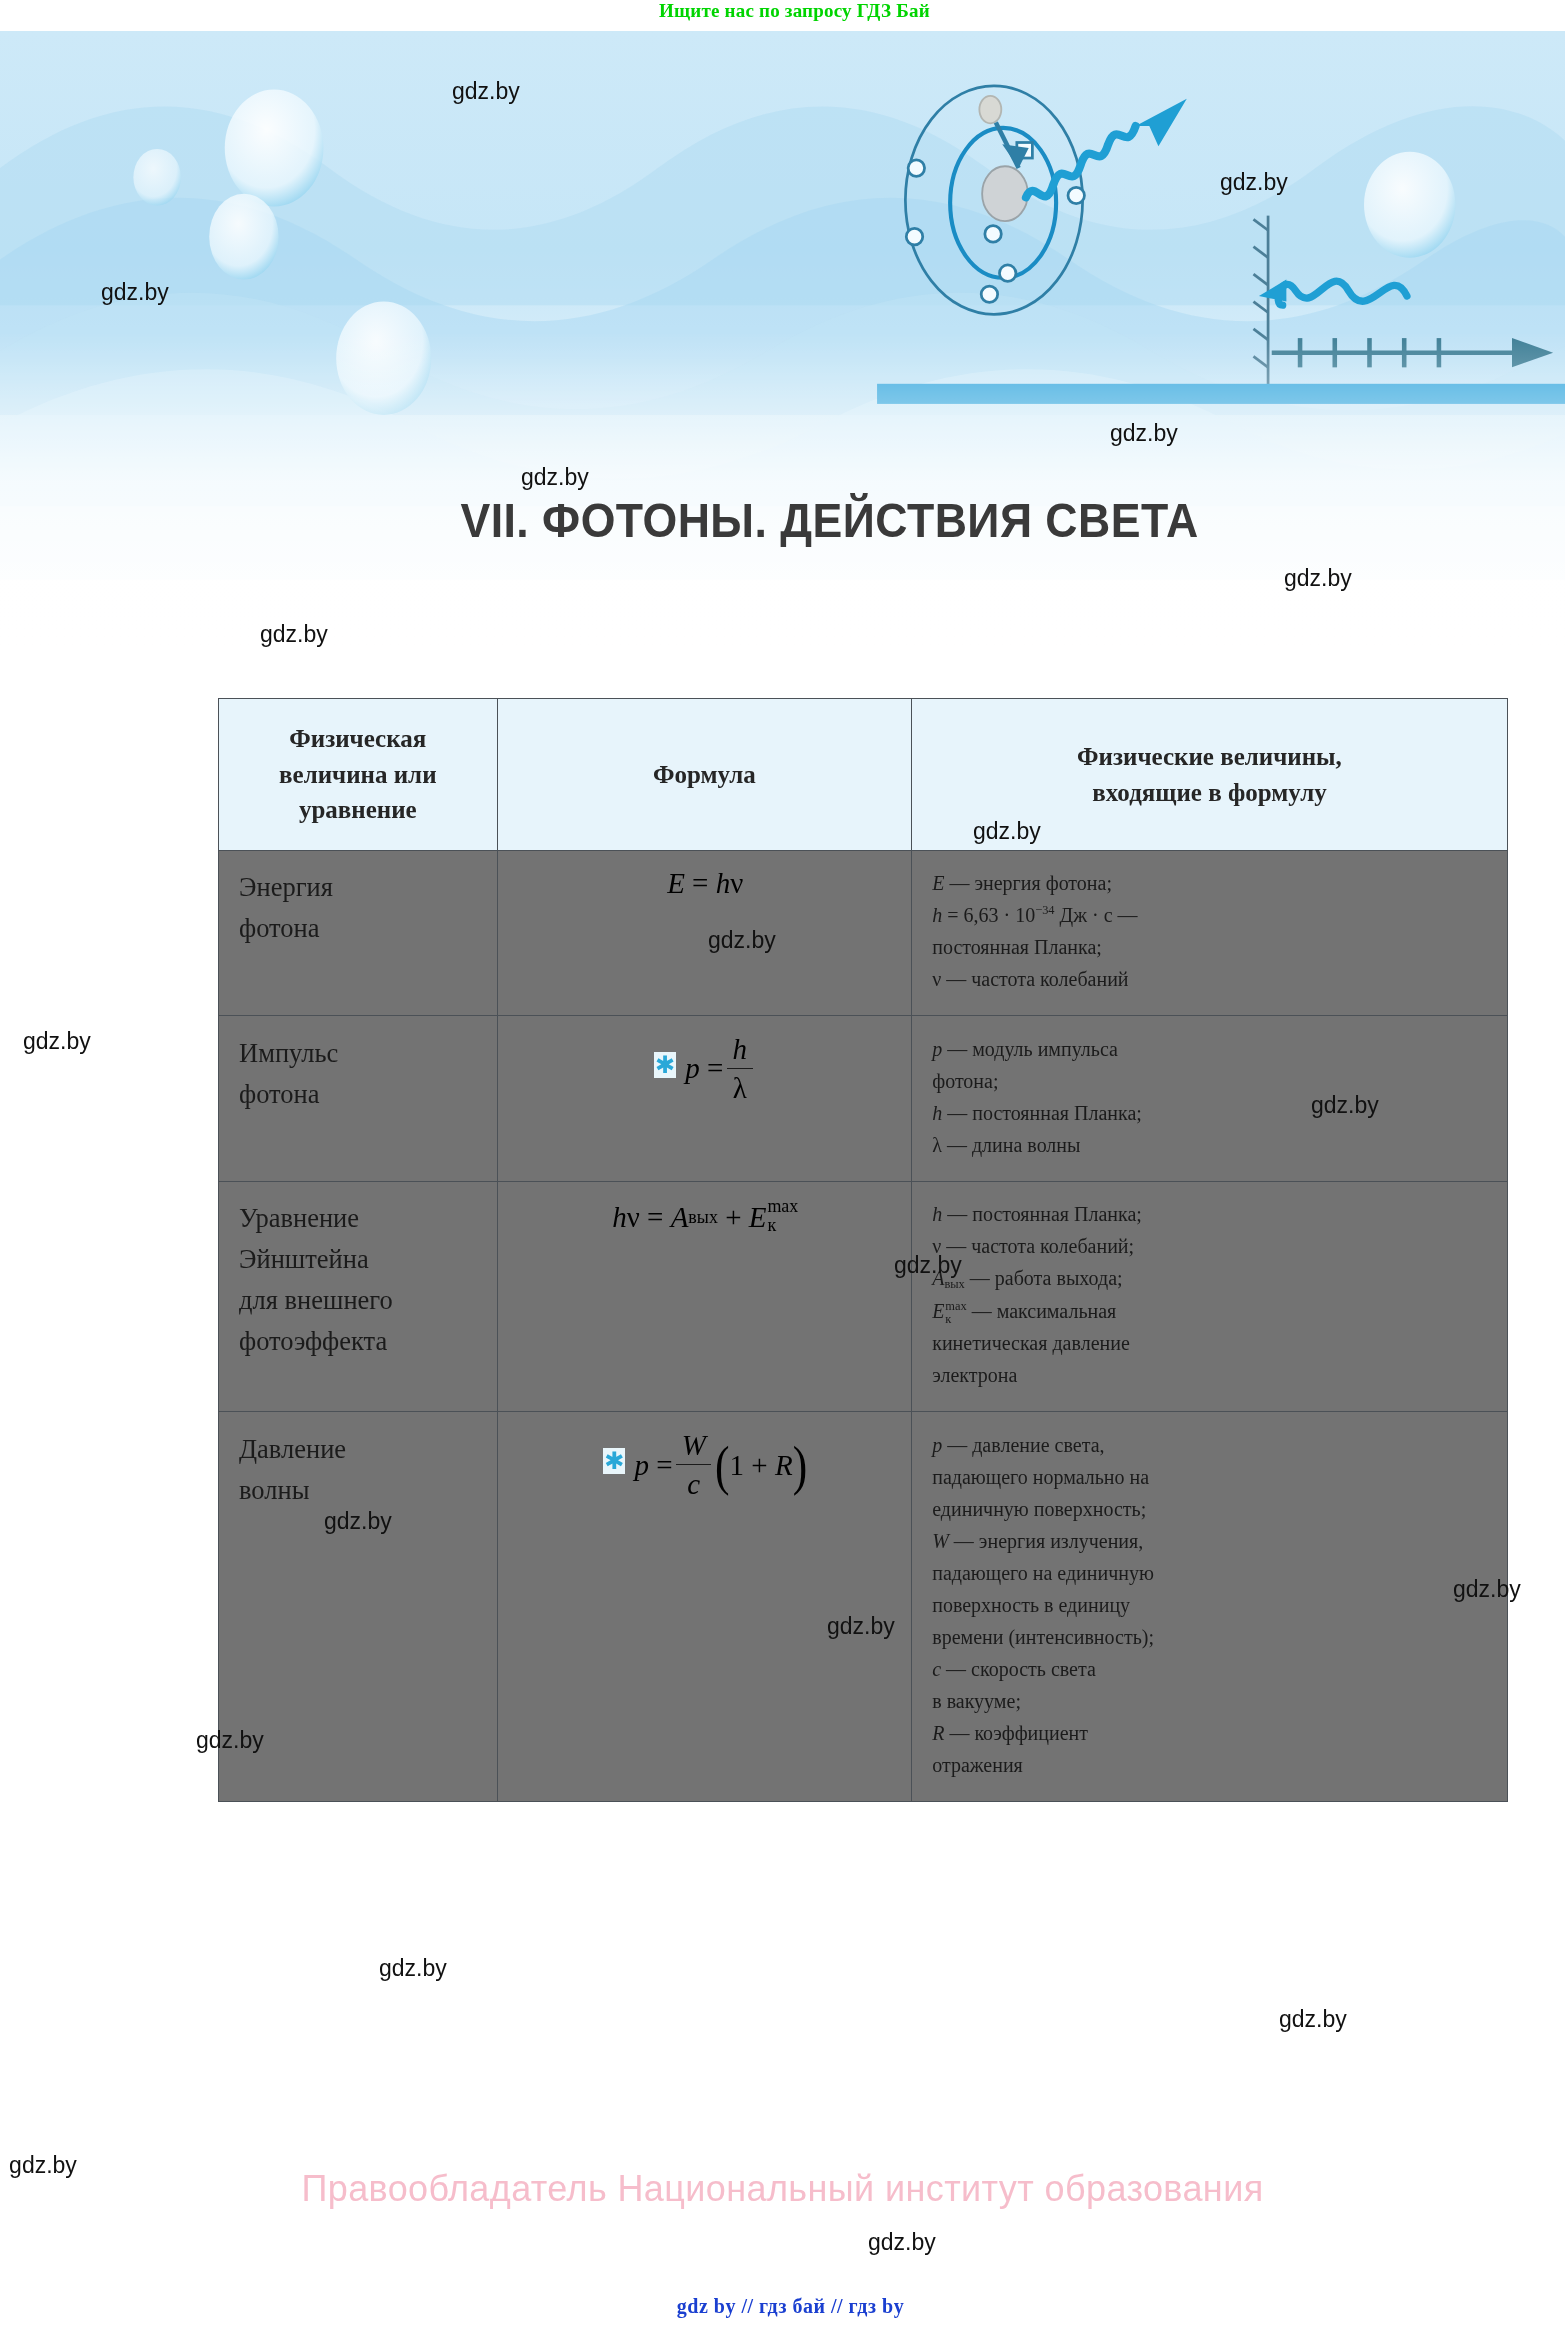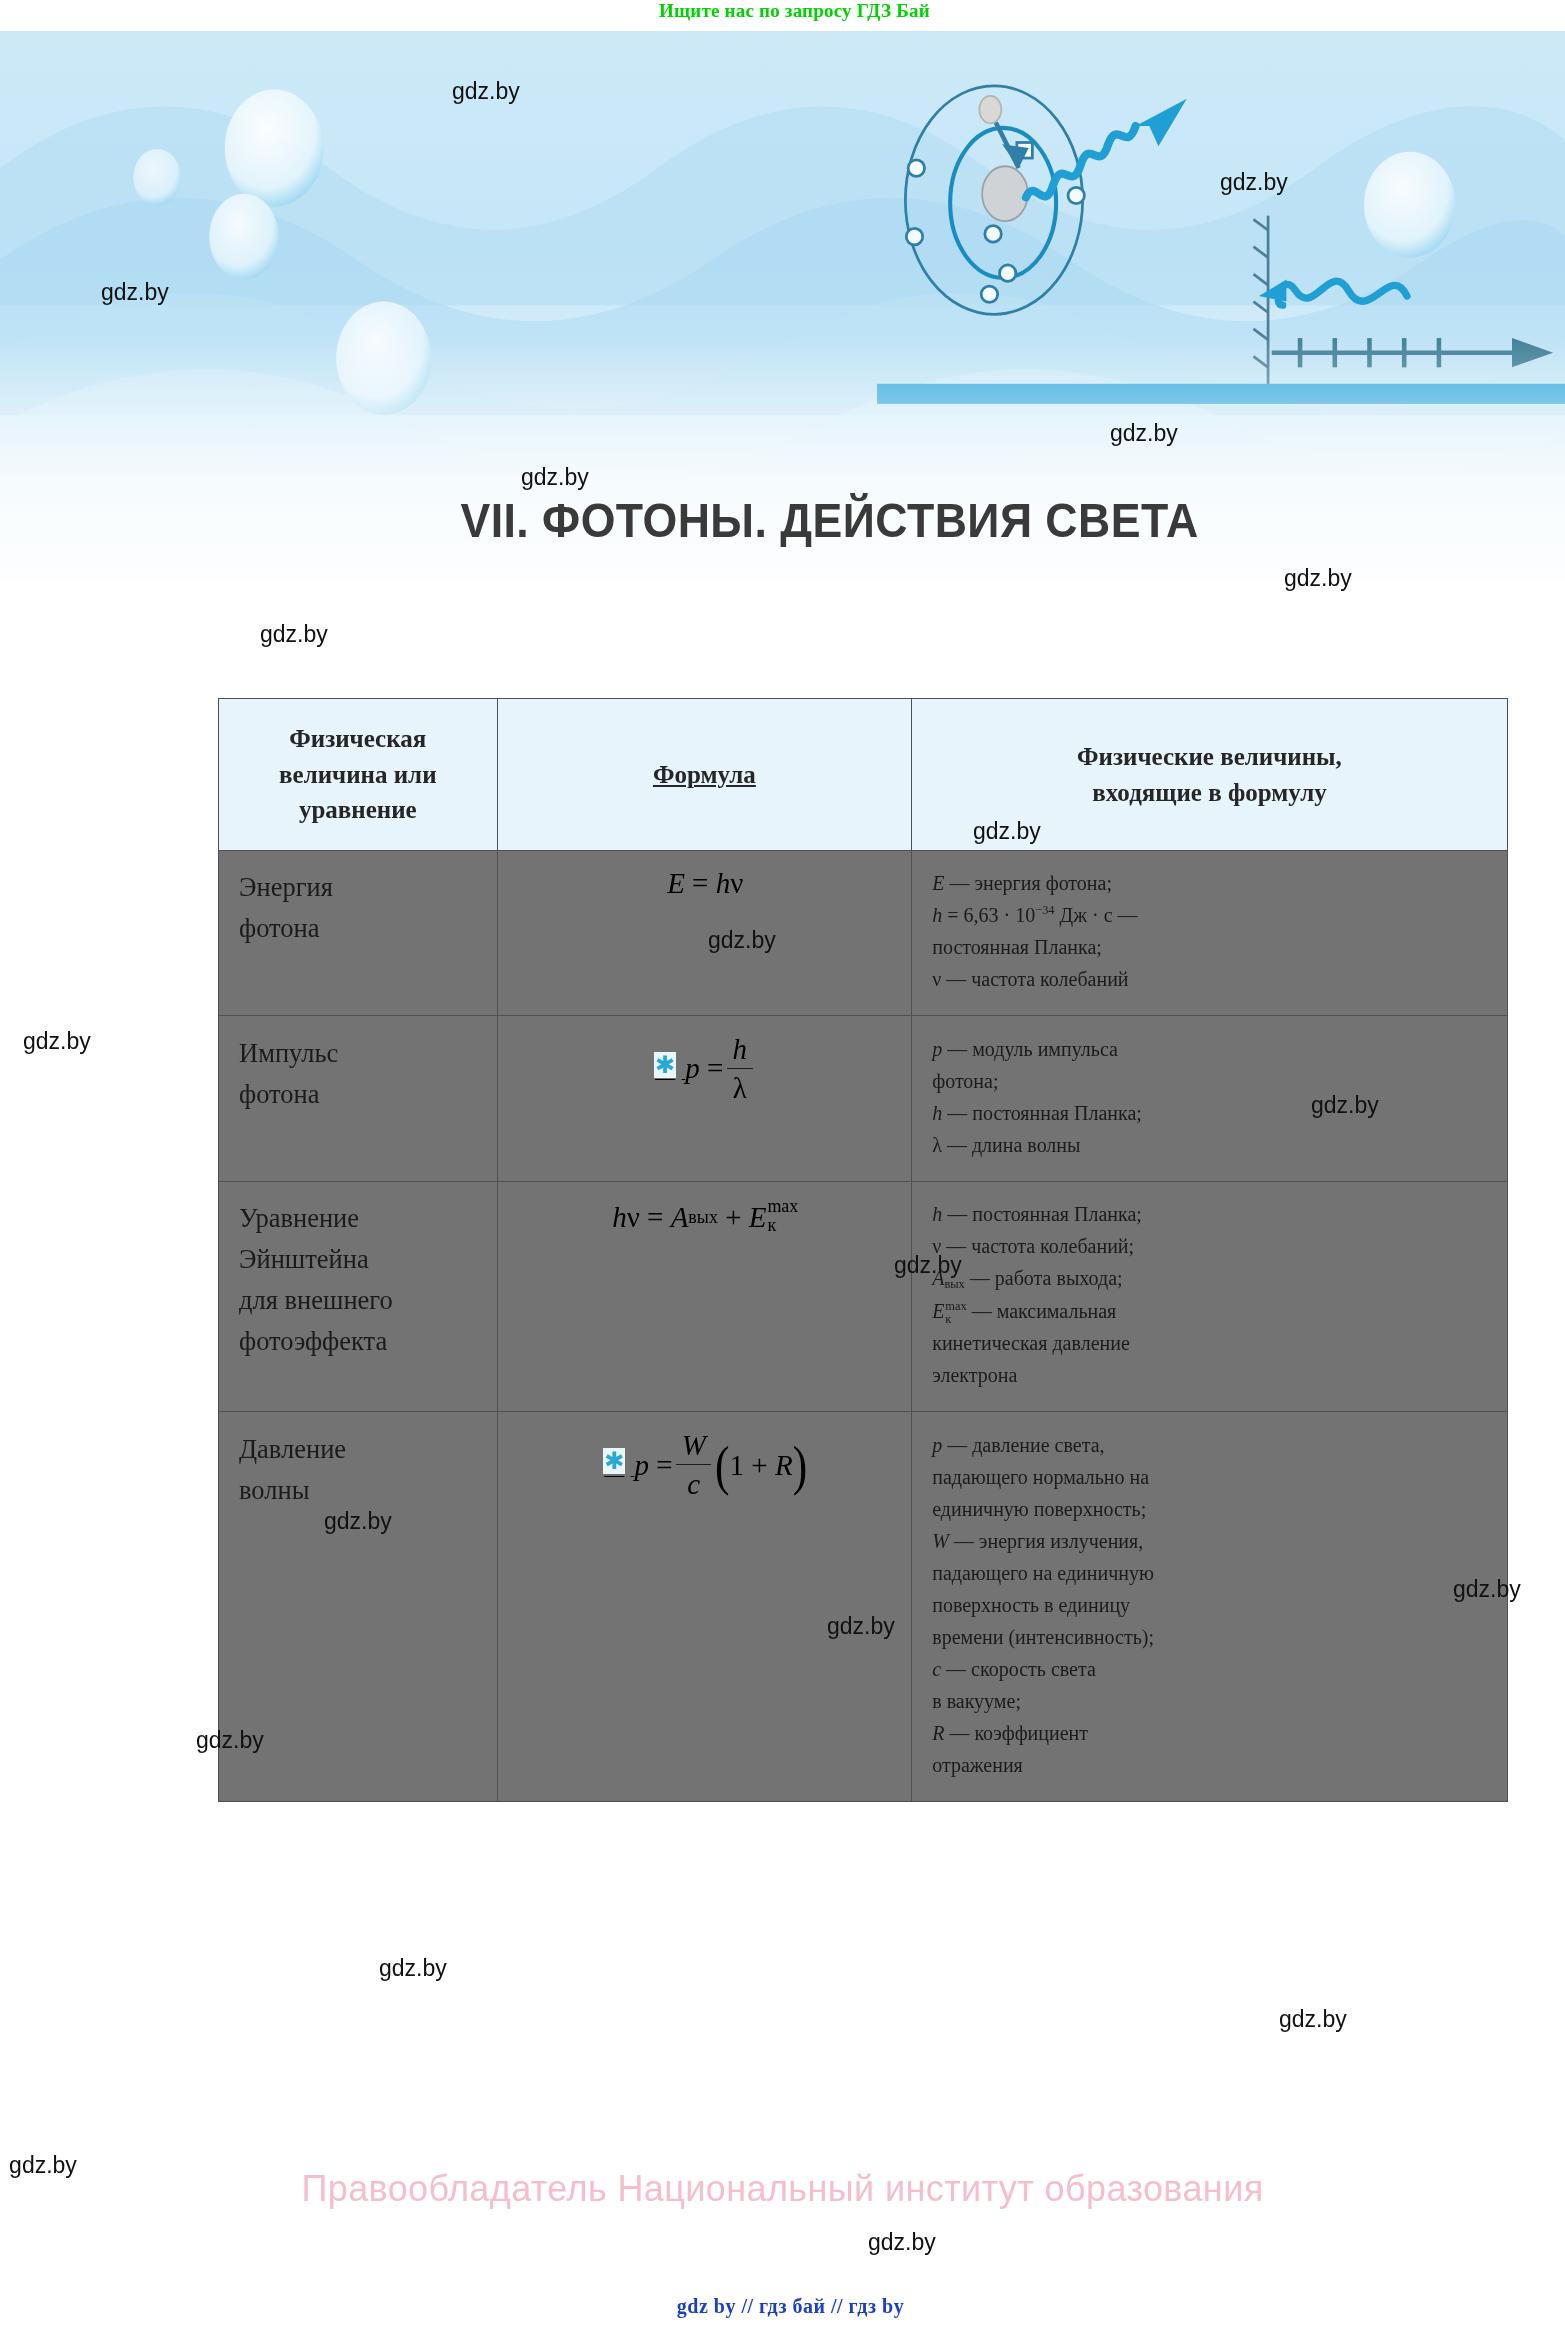--- a/index.html
+++ b/index.html
@@ -57,21 +57,21 @@
   .tbl thead th{
     background:#e7f4fb;
     text-align:center;
     vertical-align:middle;
     font-size:25px;font-weight:700;color:#262626;
     line-height:1.42;
     padding:20px 12.8px;
     height:111px;
   }
   .c1{width:252px;}
-  .c2{width:388px;text-decoration:underline;}
+  .c2{width:388px;}
   .c3{width:569px;}
 
   .qty{
     font-size:26.5px;color:#1b1b1b;line-height:1.55;
   }
   .qty div{white-space:nowrap;}
 
   .fcell{
     text-align:center;vertical-align:top;padding-top:27.4px;
   }

